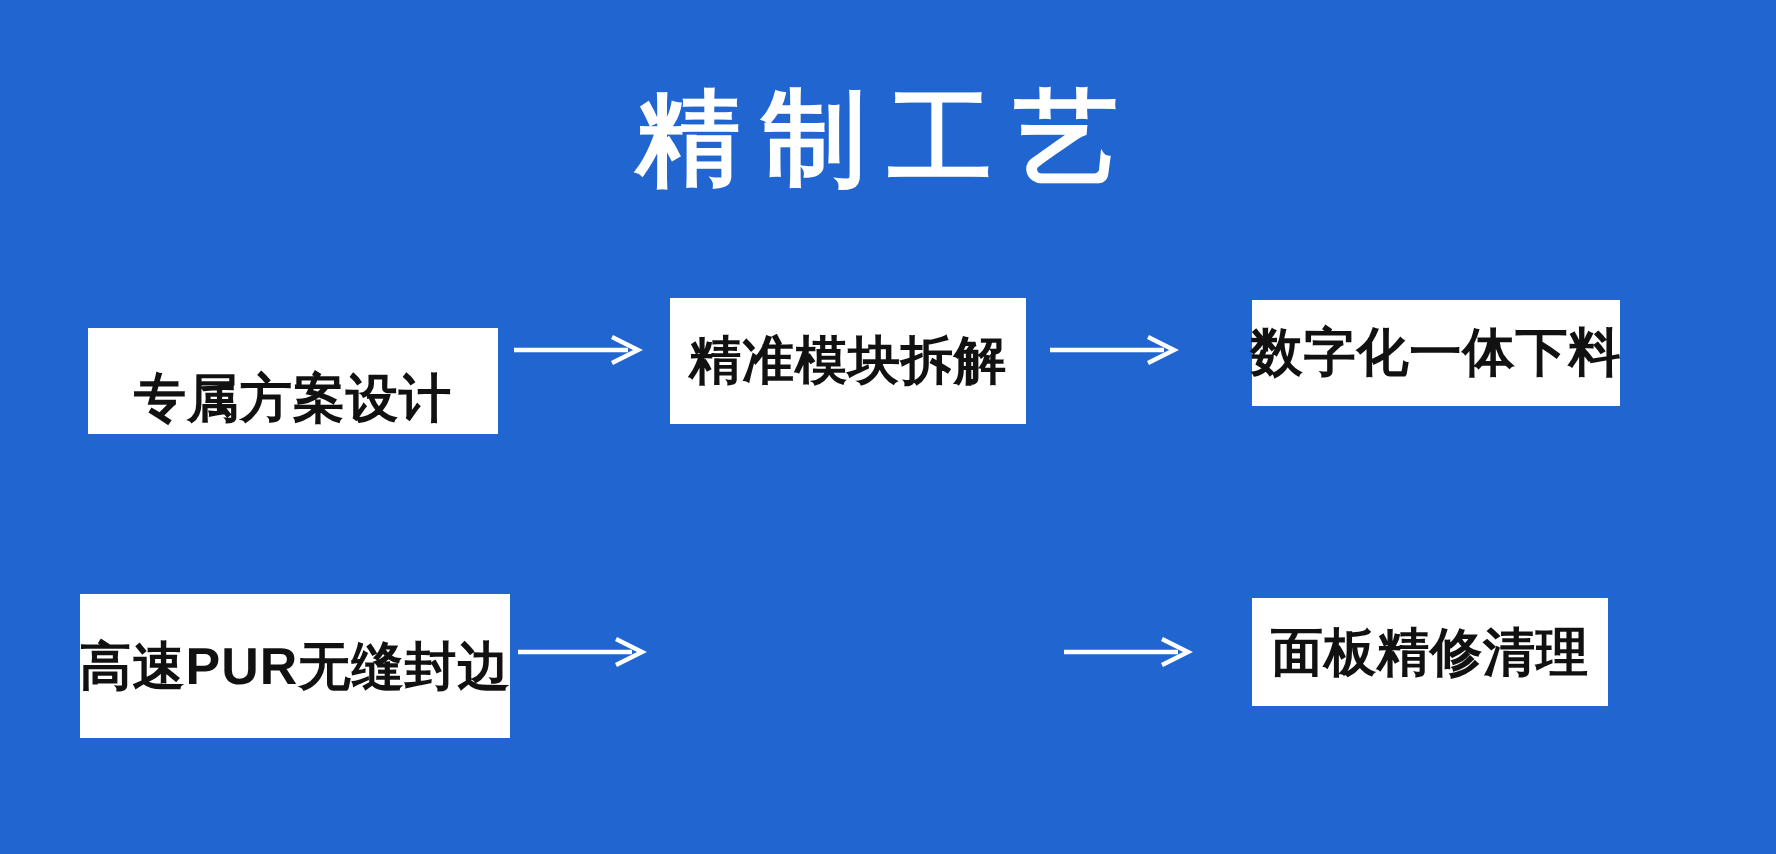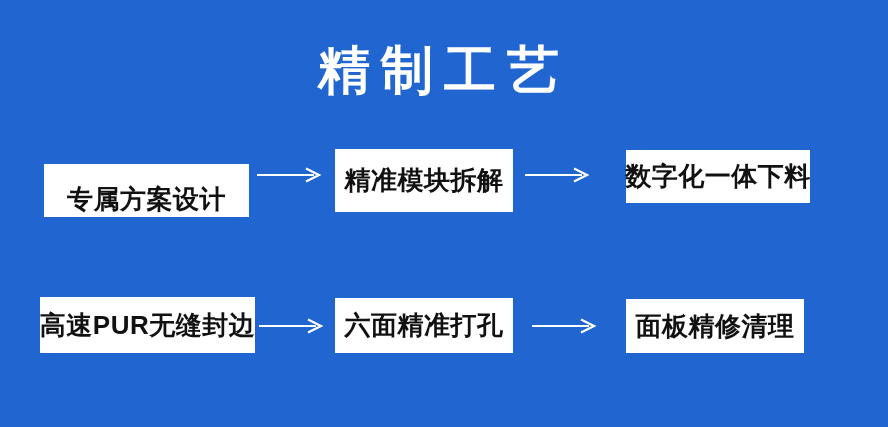--- a/index.html
+++ b/index.html
@@ -53,21 +53,21 @@
     position:absolute;
     display:block;
   }
   
   .b1{left:44px;  top:164px; width:205px; height:53px;align-items:flex-end;}
   .b2{left:335px; top:149px; width:178px; height:63px;}
   .b3{left:626px; top:150px; width:184px; height:53px;}
   .a1{left:256px; top:166px;}
   .a2{left:524px; top:166px;}
   
-  .b4{left:40px;  top:297px; width:215px; height:56px;}
+  .b4{left:40px;  top:297px; width:215px; height:72px;}
   .b5{left:335px; top:298px; width:178px; height:55px;}
   .b6{left:626px; top:299px; width:178px; height:54px;}
   .a3{left:258px; top:317px;}
   .a4{left:531px; top:317px;}
 </style>
 </head>
 <body>
 
 <div class="stage">
 
@@ -97,23 +97,20 @@
 
   <div class="step-box b4">
     <span class="step-label">高速PUR无缝封边</span>
   </div>
 
   <svg class="arrow a3" width="66" height="18" viewBox="0 0 66 18">
     <line x1="1" y1="9" x2="58" y2="9" stroke="#ffffff" stroke-width="2.2"></line>
     <polyline points="50,2.5 63,9 50,15.5" fill="none" stroke="#ffffff" stroke-width="2.2"></polyline>
   </svg>
 
-  <div class="step-box b5">
-    <span class="step-label">六面精准打孔</span>
-  </div>
 
   <svg class="arrow a4" width="66" height="18" viewBox="0 0 66 18">
     <line x1="1" y1="9" x2="58" y2="9" stroke="#ffffff" stroke-width="2.2"></line>
     <polyline points="50,2.5 63,9 50,15.5" fill="none" stroke="#ffffff" stroke-width="2.2"></polyline>
   </svg>
 
   <div class="step-box b6">
     <span class="step-label">面板精修清理</span>
   </div>
 

